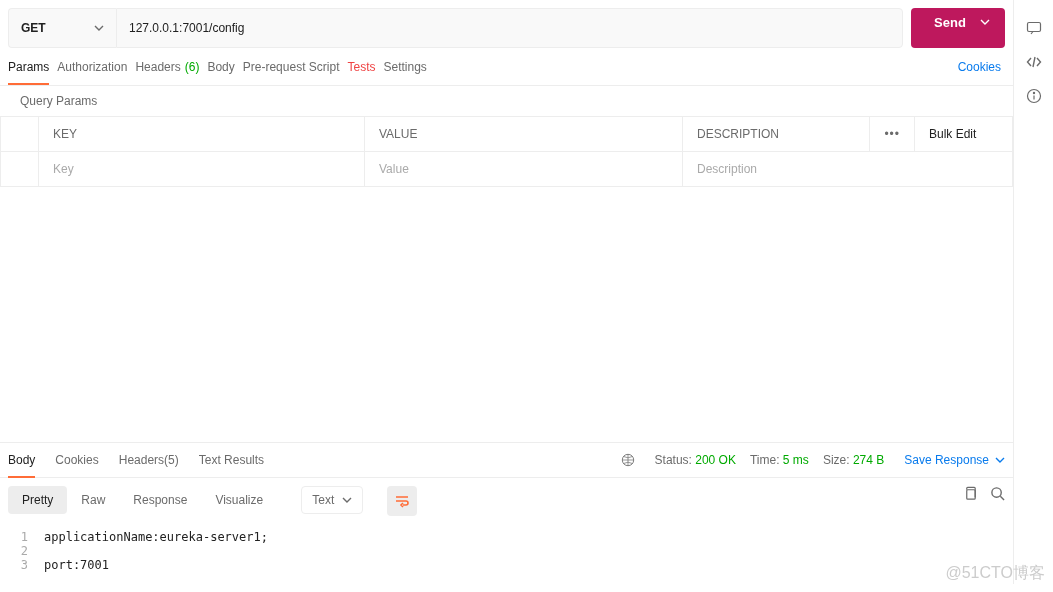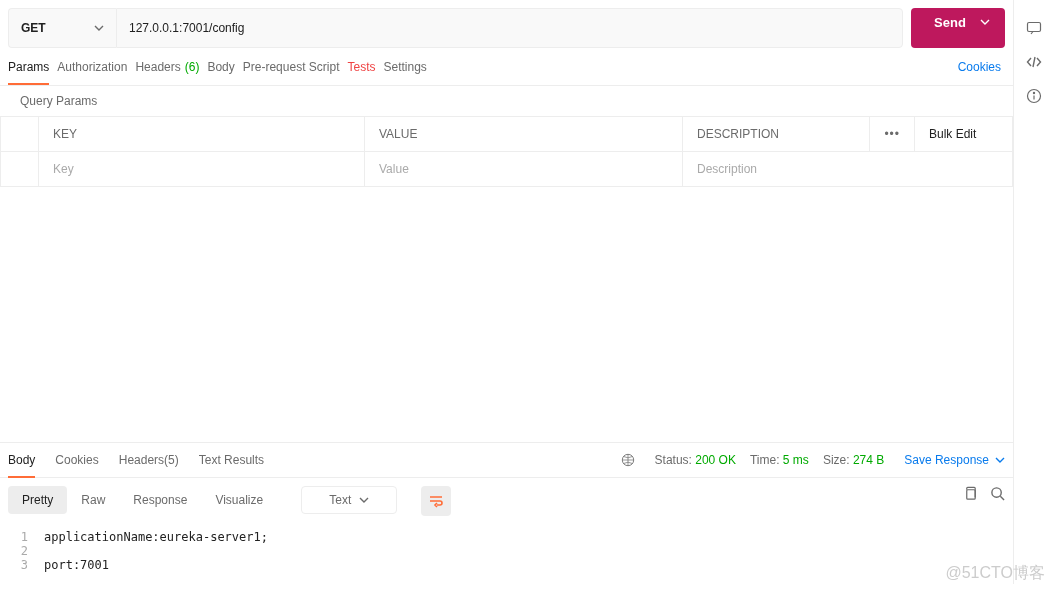--- a/index.html
+++ b/index.html
@@ -53,21 +53,21 @@
   .meta { display: flex; gap: 14px; color: #6b6b6b; align-items: center; }
   .meta .val { color: #0a0; }
   .save-resp { color: #097bed; cursor: pointer; display: flex; align-items: center; gap: 6px; }
   .globe-icon { width: 14px; height: 14px; }
 
   
   .resp-toolbar { display: flex; align-items: flex-start; padding: 8px; gap: 24px; }
   .seg { display: flex; }
   .seg-btn { padding: 7px 14px; background: transparent; border: none; cursor: pointer; color: #6b6b6b; font-size: 12px; border-radius: 4px; }
   .seg-btn.active { background: #ededed; color: #212121; }
-  .type-select { background: #fff; border: 1px solid #ededed; border-radius: 4px; padding: 6px 27px; display: flex; align-items: center; gap: 8px; cursor: pointer; color: #6b6b6b; }
+  .type-select { background: #fff; border: 1px solid #ededed; border-radius: 4px; padding: 6px 10px; display: flex; align-items: center; gap: 8px; cursor: pointer; color: #6b6b6b; }
   .wrap-btn { width: 30px; height: 30px; background: #ededed; border-radius: 4px; display: flex; align-items: center; justify-content: center; cursor: pointer; }
   .wrap-btn svg { stroke: #ff6c37; }
   .toolbar-right { display: flex; gap: 12px; }
 
   
   .code { font-family: Menlo, Consolas, monospace; font-size: 12px; padding: 6px 0 12px; }
   .code-line { display: flex; }
   .gutter { width: 44px; text-align: right; color: #aaa; padding-right: 16px; user-select: none; }
   .code-text { white-space: pre; }
   .code-text .u { text-decoration: underline; }

